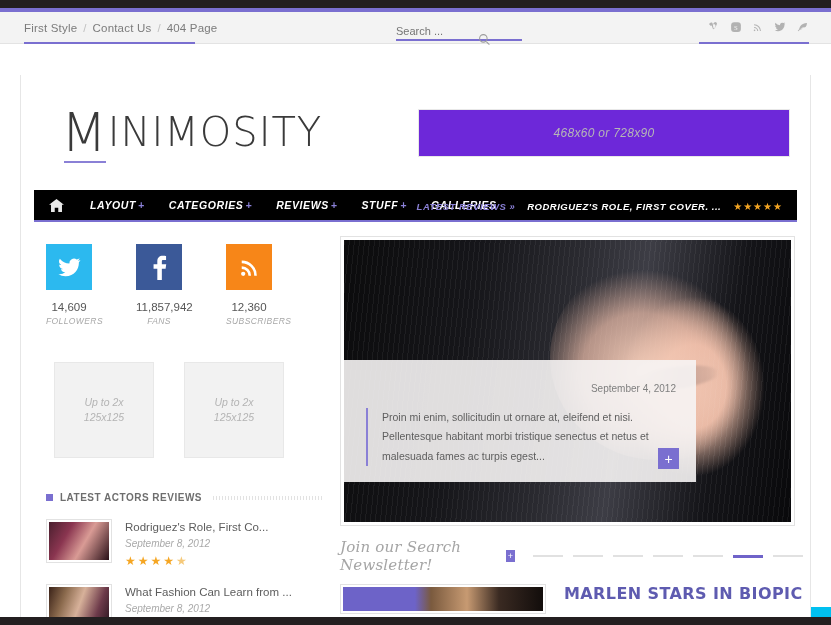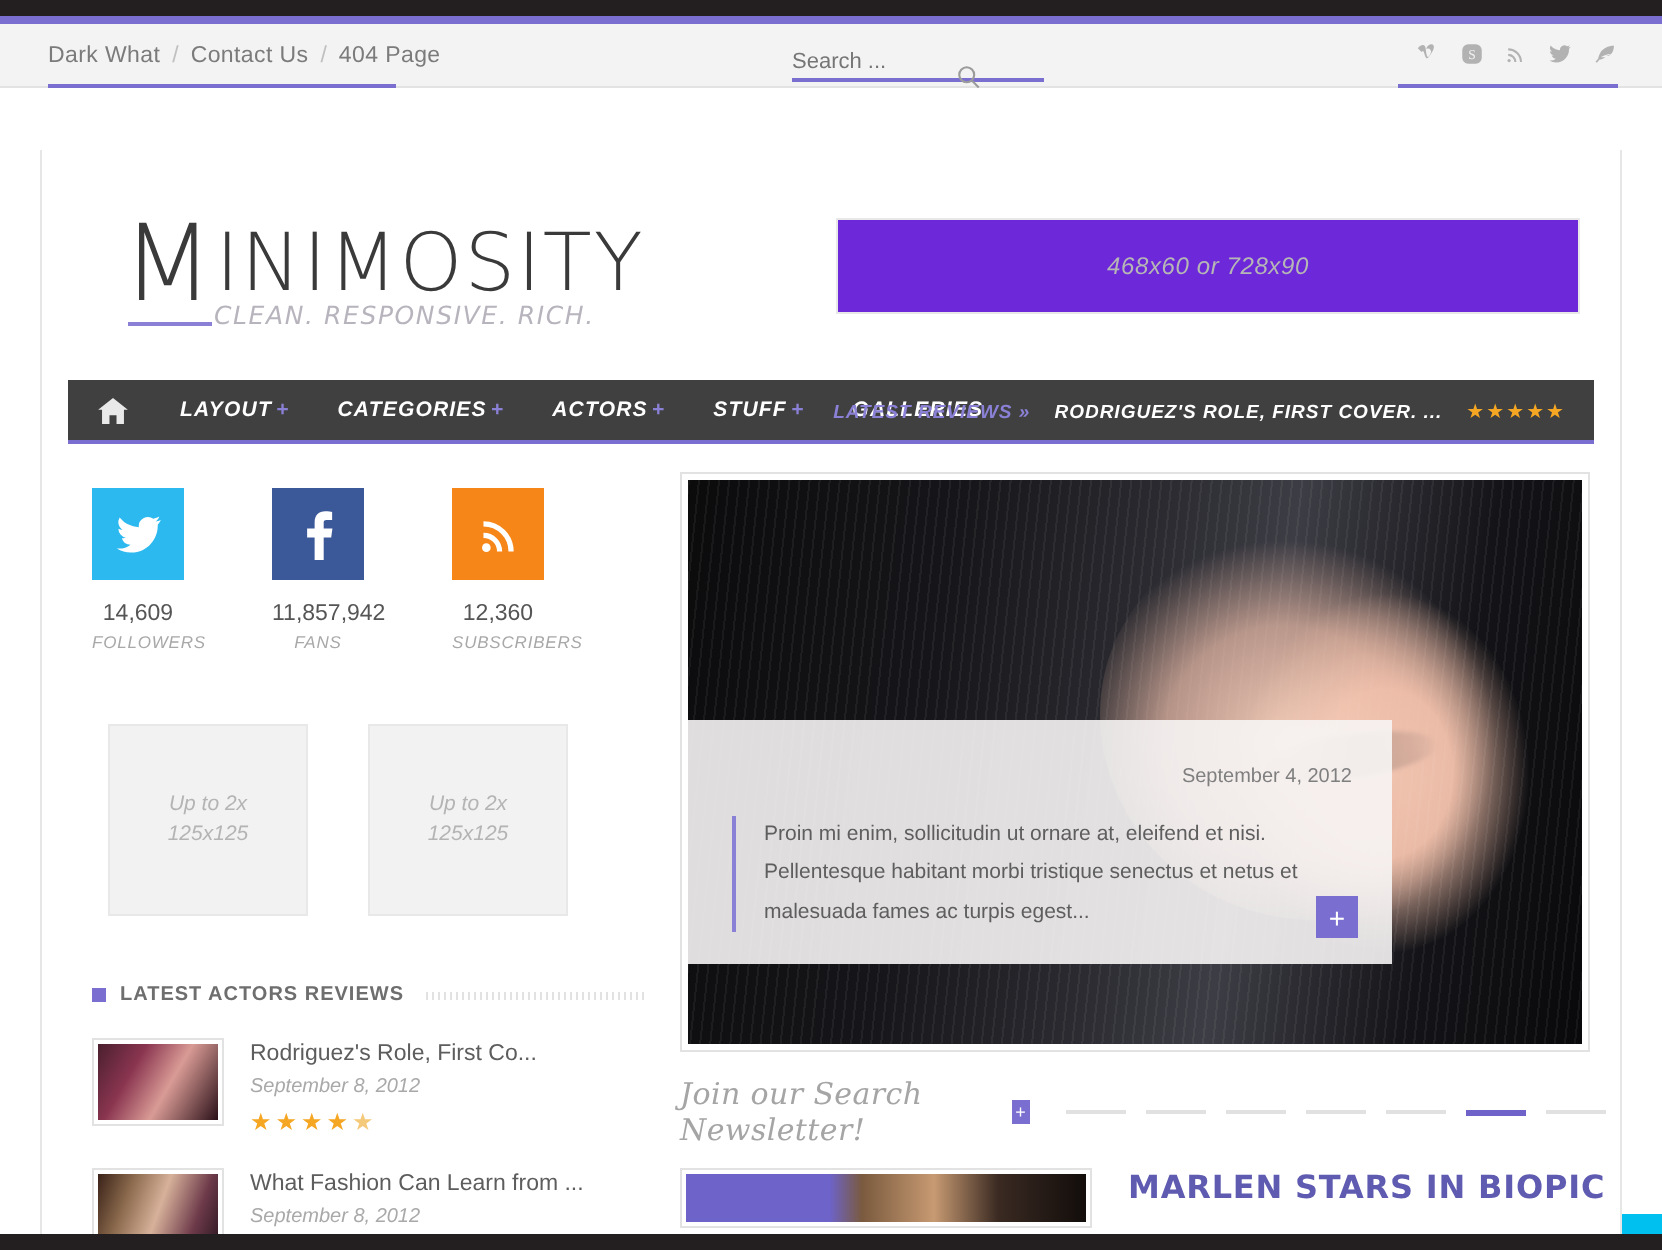--- a/index.html
+++ b/index.html
@@ -140,21 +140,21 @@
     font-size: 12px;
     font-style: italic;
     color: #b6b6b6;
     letter-spacing: .3px;
   }
 
   
   .nav {
     margin: 0 13px;
     height: 32px;
-    background: #404040;
+    background: #000000;
     border-bottom: 2px solid #7a6fd0;
     display: flex;
     align-items: center;
     position: relative;
   }
   .nav-home {
     width: 44px;
     display: flex; align-items: center; justify-content: center;
     cursor: pointer;
   }
@@ -404,21 +404,21 @@
 </style>
 </head>
 <body>
 
 <div class="top-dark"></div>
 <div class="top-purple"></div>
 
 <div class="utility-bar">
 
   <div class="breadcrumb">
-    <span class="crumb">Dark What</span>
+    <span class="crumb">First Style</span>
     <span class="sep">/</span>
     <span class="crumb">Contact Us</span>
     <span class="sep">/</span>
     <span class="crumb">404 Page</span>
   </div>
 
   <div class="searchwrap">
     <input type="text" placeholder="Search ..." style="">
   </div>
   <div class="search-icon-box">
@@ -463,39 +463,38 @@
 </div>
 
 <div class="page">
 
   <div class="site-header">
     <div class="logo">
       <div class="logo-main">
         <span class="cap">M</span><span>INIMOSITY</span>
       </div>
       <div class="logo-rule"></div>
-      <div class="logo-tag">CLEAN. RESPONSIVE. RICH.</div>
     </div>
     <div class="ad-banner">468x60 or 728x90</div>
   </div>
 
   <div class="nav">
     <div class="nav-home">
       <svg width="15" height="13" viewBox="0 0 16 14" fill="#e9e9e9">
         <path d="M8 0L0 6.3h2.1V14h4V9.3h3.8V14h4V6.3H16z"></path>
       </svg>
     </div>
     <div class="nav-item">
       <span>LAYOUT</span><span class="plus">+</span>
     </div>
     <div class="nav-item">
       <span>CATEGORIES</span><span class="plus">+</span>
     </div>
     <div class="nav-item">
-      <span>ACTORS</span><span class="plus">+</span>
+      <span>REVIEWS</span><span class="plus">+</span>
     </div>
     <div class="nav-item">
       <span>STUFF</span><span class="plus">+</span>
     </div>
     <div class="nav-item">
       <span>GALLERIES</span>
     </div>
 
     <div class="nav-latest">
       <span class="latest-label">LATEST REVIEWS »</span>

